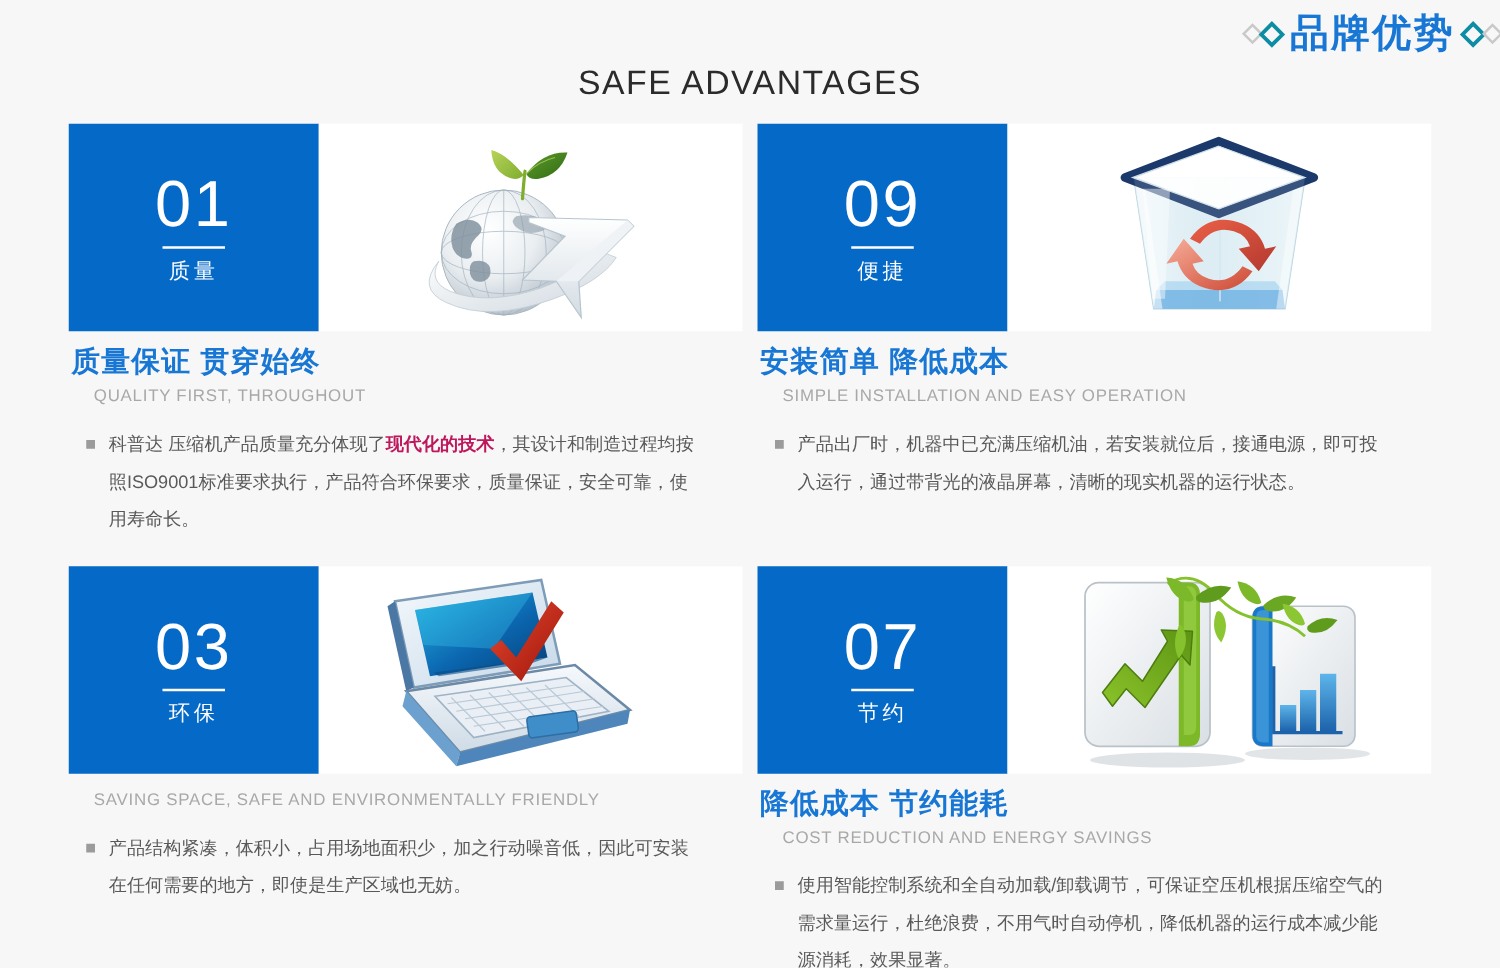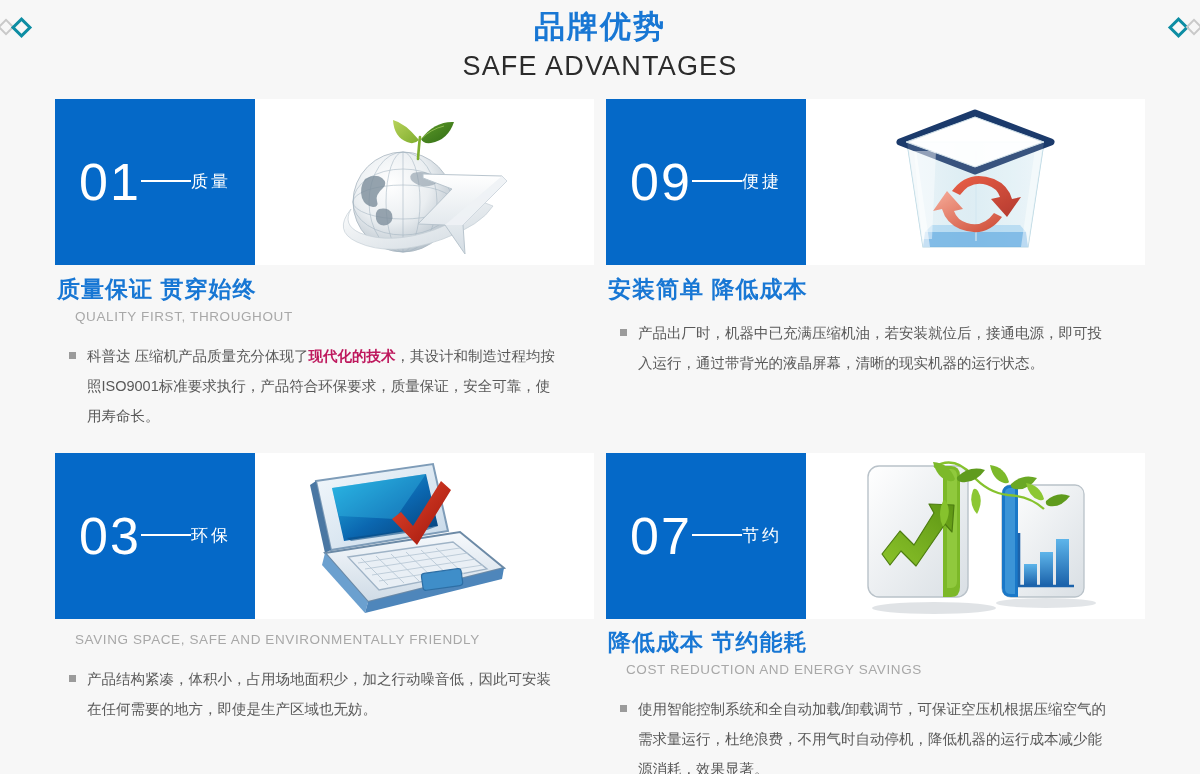--- a/index.html
+++ b/index.html
@@ -21,22 +21,22 @@
   
   .page-header {
     width: 1200px;
     padding-top: 6px;
     text-align: center;
   }
 
   .header-title-row {
     display: flex;
     align-items: center;
-    justify-content: space-between;
-    gap: 32px;
+    justify-content: flex-end;
+    gap: 7px;
     height: 42px;
   }
 
   .diamond-group {
     display: flex;
     align-items: center;
     gap: 2px;
   }
 
   .diamond {
@@ -82,21 +82,21 @@
     display: flex;
     height: 166px;
     width: 100%;
   }
 
   .num-box {
     width: 200px;
     background: #0569c8;
     color: #ffffff;
     display: flex;
-    flex-direction: row;
+    flex-direction: column;
     align-items: center;
     justify-content: center;
     flex: 0 0 200px;
   }
 
   .num-box .num {
     font-size: 52px;
     font-weight: 300;
     line-height: 56px;
     letter-spacing: 2px;
@@ -313,20 +313,21 @@
             <path d="M196 118 q-16 22 -42 12 q-14 -6 -18 -20 l-9 2 l14 -20 l16 18 l-9 2 q3 9 13 12 q16 5 27 -10 z" fill="url(#g2red2)"></path>
 
             <path d="M101 43 L238 43 L222 148 L117 148 Z" fill="#ffffff" opacity="0.13"></path>
             <path d="M108 52 L130 52 L126 140 L116 140 Z" fill="#ffffff" opacity="0.45"></path>
           </svg>
         </div>
       </div>
     </div>
     <div class="card-body">
       <div class="card-title">安装简单  降低成本</div>
+      <div class="card-subtitle">SIMPLE INSTALLATION AND EASY OPERATION</div>
       <div class="card-desc">
         <span class="bullet"></span>
         <span class="desc-text"><span>产品出厂时，机器中已充满压缩机油，若安装就位后，接通电源，即可投入运行，通过带背光的液晶屏幕，清晰的现实机器的运行状态。</span><span class="hl"></span><span></span></span>
       </div>
     </div>
   </div>
 
   <div class="card c3">
     <div class="card-top">
       <div class="num-box">

